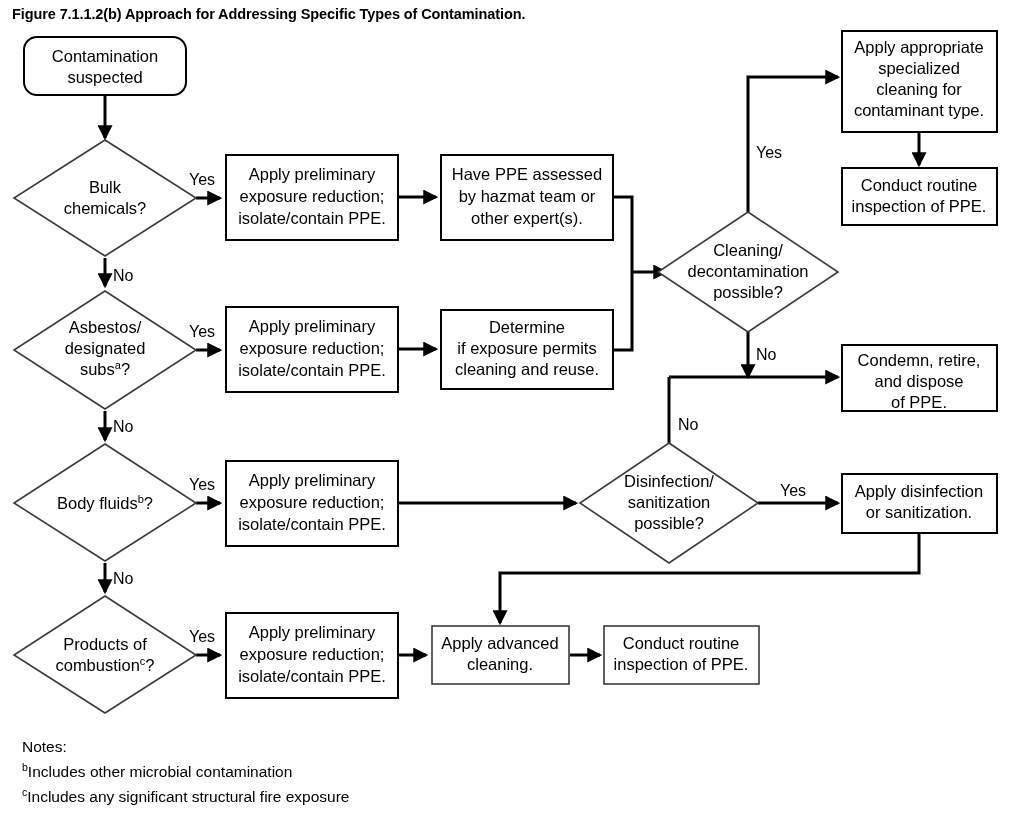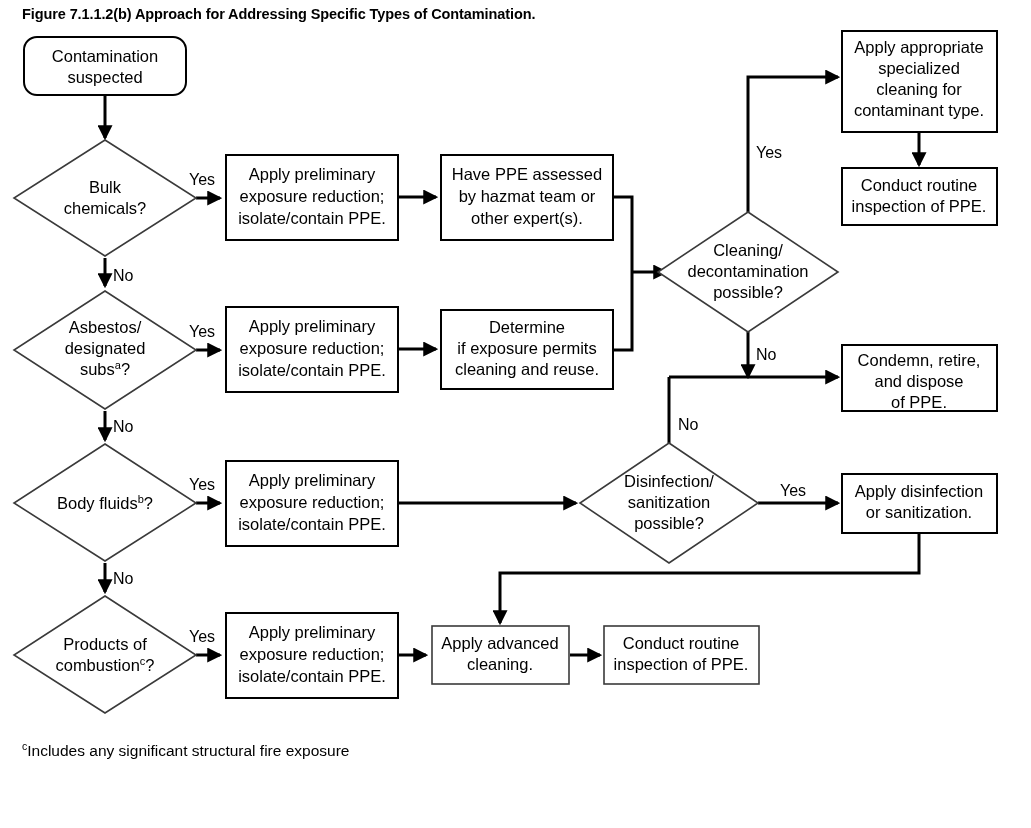--- a/index.html
+++ b/index.html
@@ -10,21 +10,21 @@
   body {
     width: 1031px;
     height: 828px;
     font-family: "Liberation Sans", sans-serif;
     color: #000000;
     position: relative;
     overflow: hidden;
   }
   #figure-title {
     position: absolute;
-    left: 22px;
+    left: 12px;
     top: 6px;
     font-size: 14.5px;
     font-weight: bold;
     letter-spacing: -0.1px;
     white-space: nowrap;
   }
   #flow-svg {
     position: absolute;
     left: 0;
     top: 0;
@@ -260,14 +260,16 @@
 
   <g>
     <rect class="shape-thin" x="604" y="626" width="155" height="58"></rect>
     <text class="node-text" x="681" y="649" text-anchor="middle">Conduct routine</text>
     <text class="node-text" x="681" y="670" text-anchor="middle">inspection of PPE.</text>
   </g>
 
 </svg>
 
 <div id="notes">
+  <div>Notes:</div>
+  <div><sup>b</sup><span>Includes other microbial contamination</span></div>
   <div><sup>c</sup><span>Includes any significant structural fire exposure</span></div>
 </div>
 
 </body></html>

